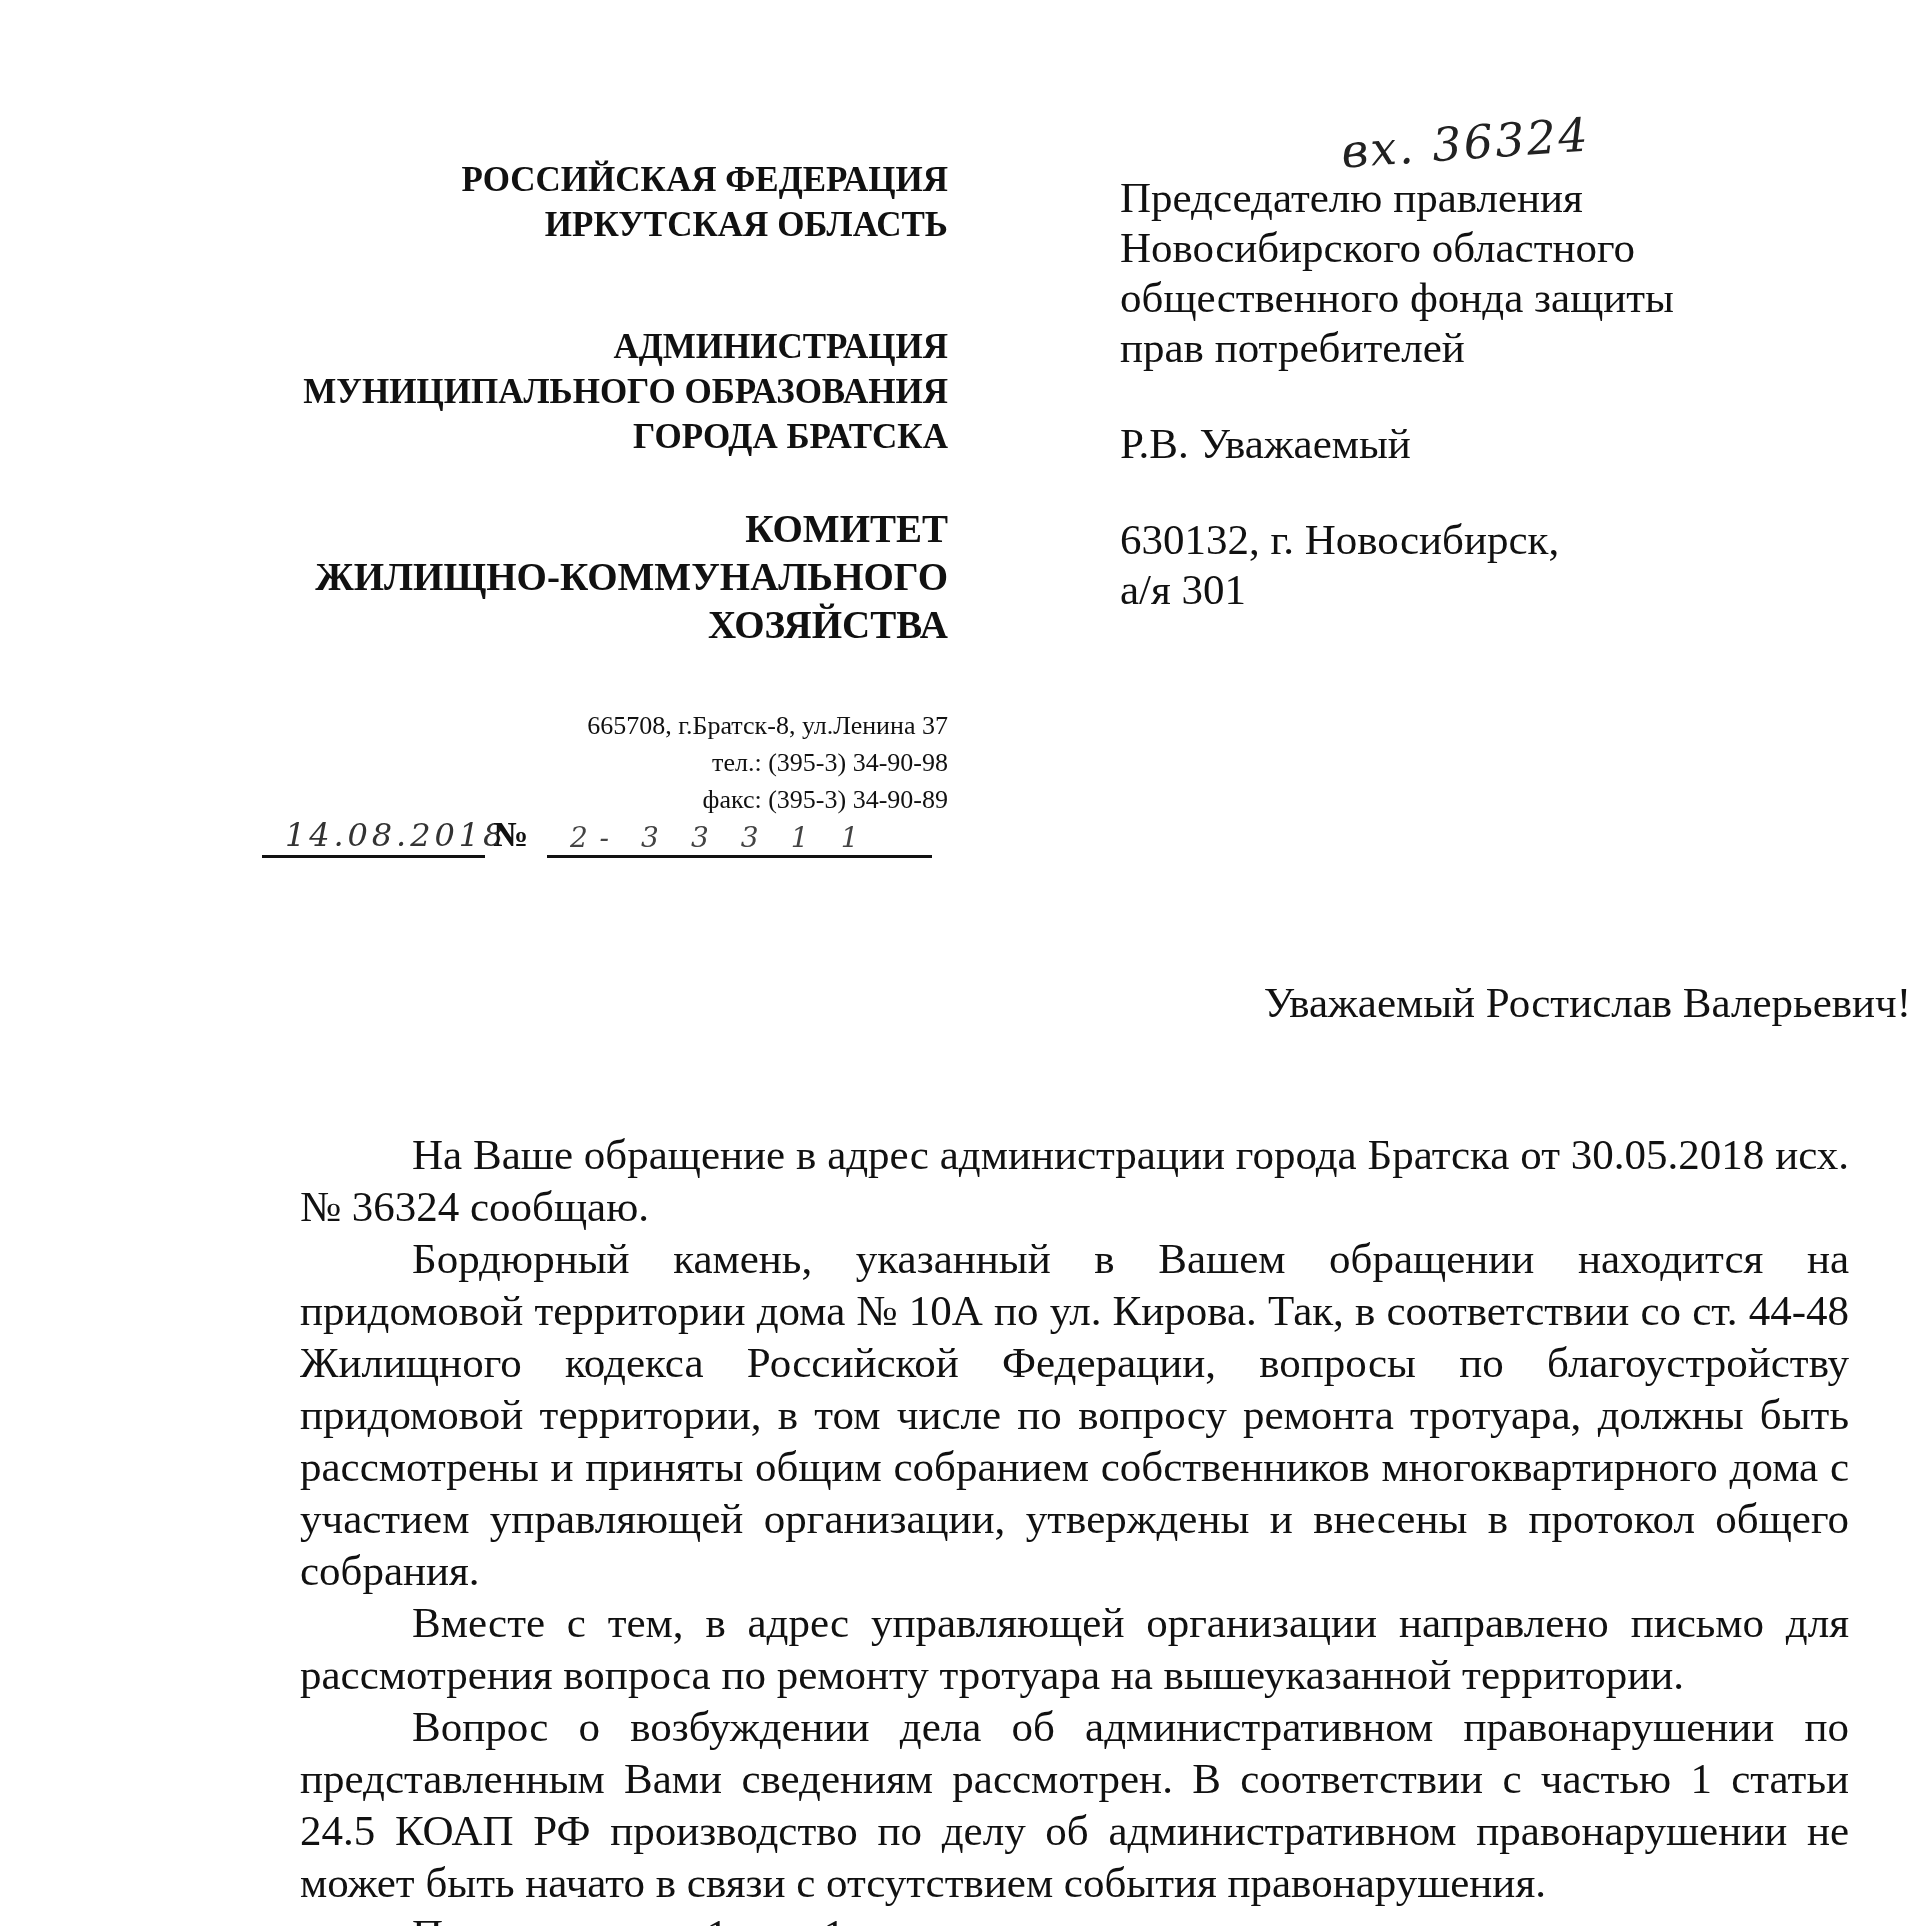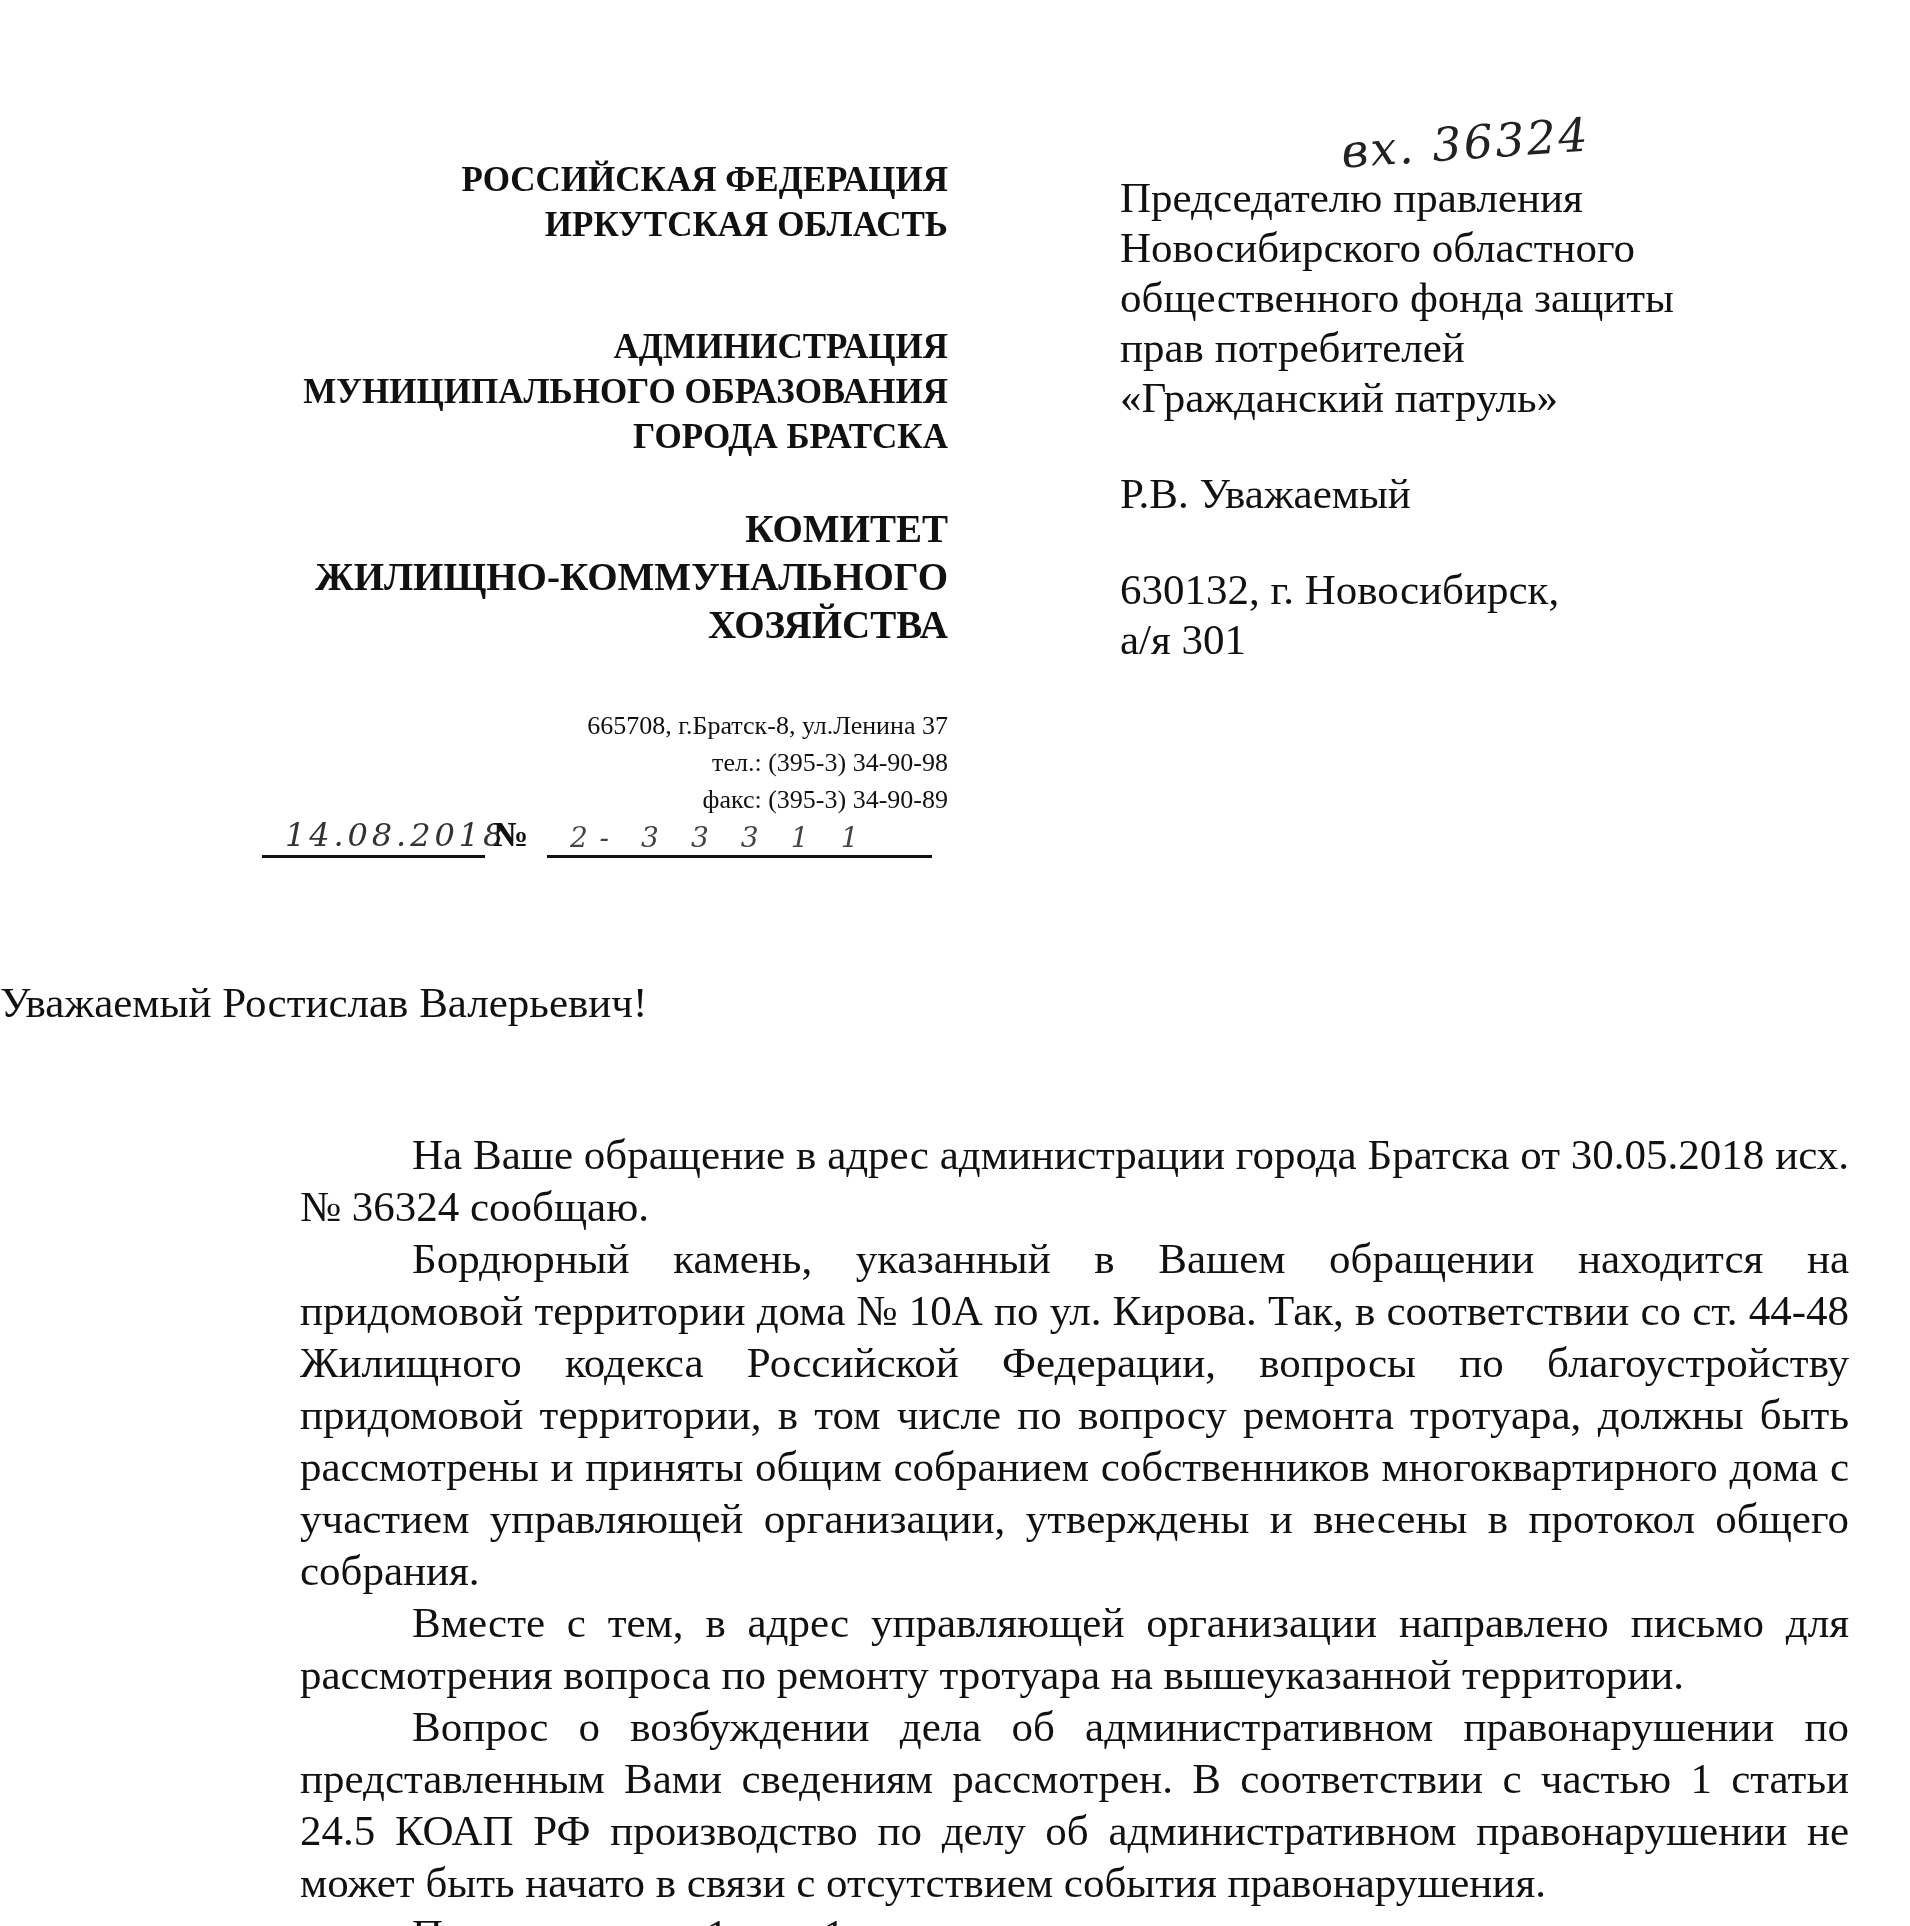--- a/index.html
+++ b/index.html
@@ -15,21 +15,21 @@
   .reg-line { left: 262px; top: 821px; width: 670px; height: 42px; }
   .reg-date { position: absolute; left: 0; bottom: 5.4px; width: 223px; height: 4.6px; border-bottom: 3.9px solid #111; }
   .reg-date-hw { position: absolute; left: 23px; bottom: 9.2px; font-family: "DejaVu Serif", serif; font-style: italic; font-size: 32px; color: #333; letter-spacing: 3.9px; }
   .reg-no { position: absolute; left: 231px; bottom: 8.5px; font-size: 35px; font-weight: bold; }
   .reg-num { position: absolute; left: 285px; bottom: 5.4px; width: 385px; height: 4.6px; border-bottom: 3.9px solid #111; }
   .reg-num-hw { position: absolute; left: 308px; bottom: 9.2px; font-family: "DejaVu Serif", serif; font-style: italic; font-size: 28px; color: #444; letter-spacing: 11.6px; }
   .incoming { left: 1341px; top: 116px; font-family: "DejaVu Serif", serif; font-style: italic; font-size: 46px; color: #222; transform: rotate(-4deg); letter-spacing: 2.3px; }
   .addressee { left: 1113px; top: 173px; width: 732px; font-size: 43px; line-height: 50px; margin-left: 7px; }
   .addr-gap { height: 46px; }
   .addr-gap2 { height: 46px; }
-  .salutation { left: 0; top: 978px; width: 1911px; text-align: left; font-size: 43px; }
+  .salutation { left: 0; top: 978px; width: 1911px; text-align: right; font-size: 43px; }
   .body { left: 300px; top: 1129px; width: 1549px; font-size: 43px; line-height: 52px; text-align: justify; }
   .body p { margin: 0; text-indent: 112px; }
 </style>
 </head>
 <body>
 
 <div class="abs header-left">
   <div class="hl-bold">РОССИЙСКАЯ ФЕДЕРАЦИЯ</div>
   <div class="hl-bold">ИРКУТСКАЯ ОБЛАСТЬ</div>
   <div class="gap1"></div>
@@ -54,21 +54,20 @@
   <span class="reg-num-hw">2- 3 3 3 1 1</span>
 </div>
 
 <div class="abs incoming">вх. 36324</div>
 
 <div class="abs addressee">
   <div>Председателю правления</div>
   <div>Новосибирского областного</div>
   <div>общественного фонда защиты</div>
   <div>прав потребителей</div>
-  <div>«Гражданский патруль»</div>
   <div class="addr-gap"></div>
   <div>Р.В. Уважаемый</div>
   <div class="addr-gap2"></div>
   <div>630132, г. Новосибирск,</div>
   <div>а/я  301</div>
 </div>
 
 <div class="abs salutation">Уважаемый Ростислав Валерьевич!</div>
 
 <div class="abs body">

